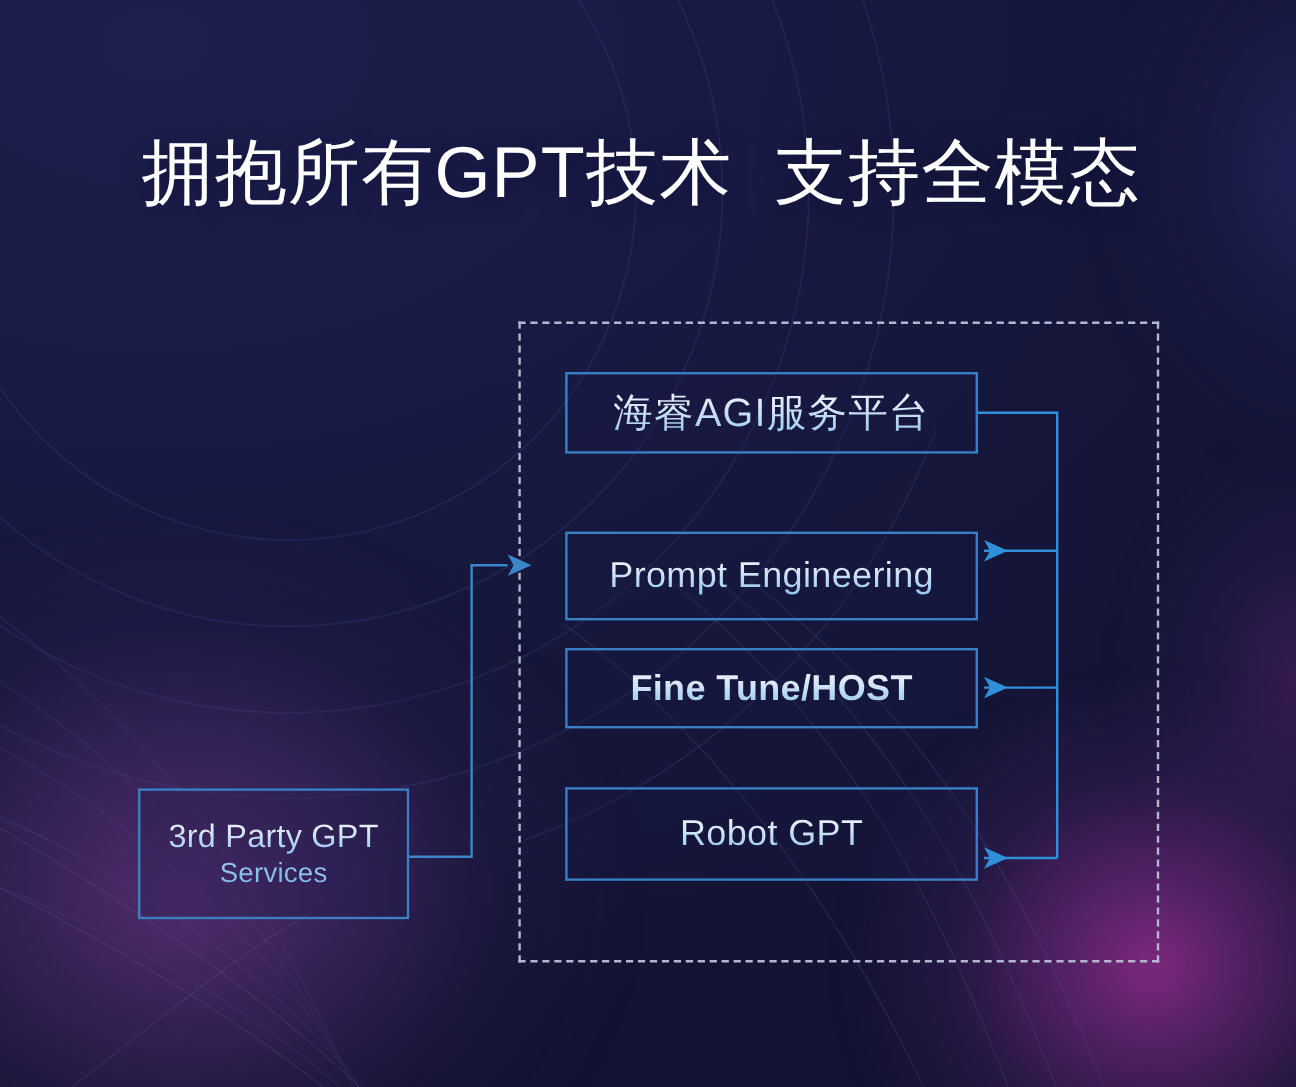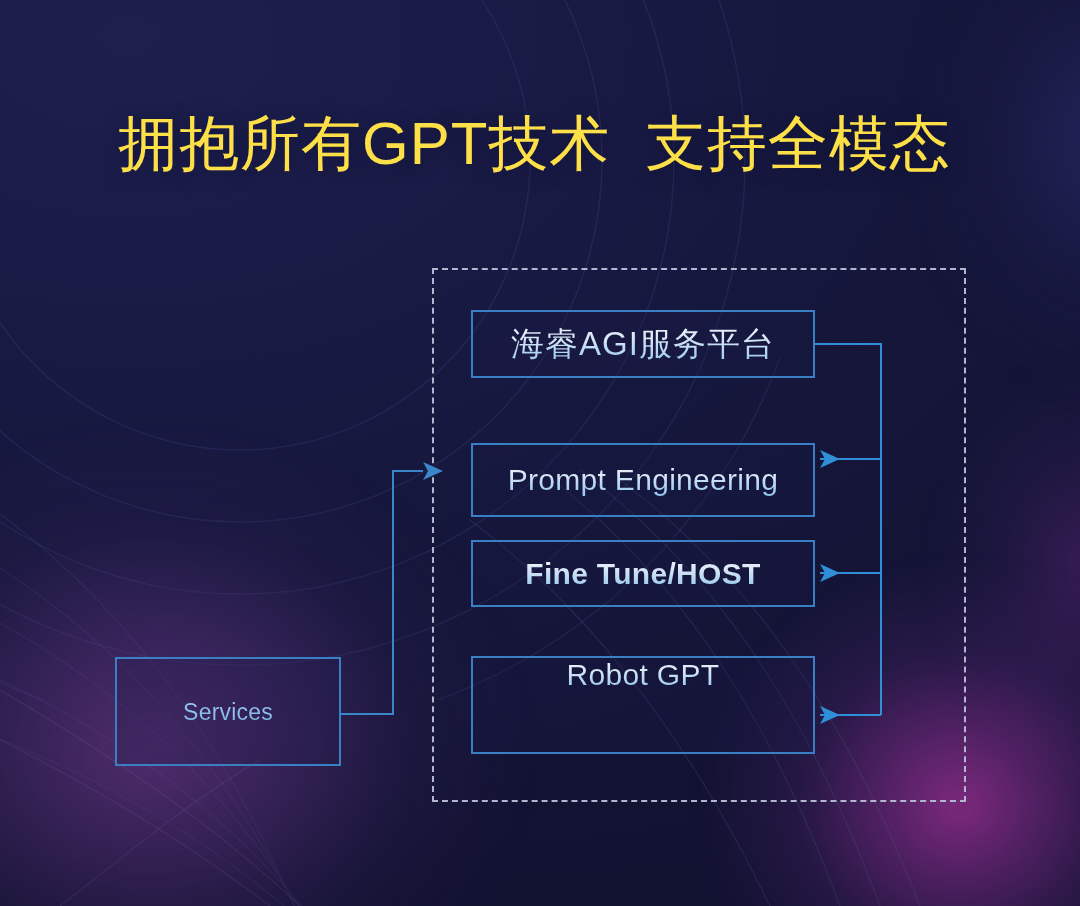--- a/index.html
+++ b/index.html
@@ -74,21 +74,21 @@
   .streaks svg { width: 100%; height: 100%; display: block; }
 
   
   .title {
     position: absolute;
     left: 118px;
     top: 110px;
     font-size: 60px;
     line-height: 1.12;
     font-weight: 400;
-    color: #fde047;
+    color: #ffffff;
     letter-spacing: 1px;
     white-space: pre;
     text-shadow: 0 2px 18px rgba(10,12,50,0.55);
   }
 
   
   .dashed-region {
     position: absolute;
     left: 432px;
     top: 268px;
@@ -122,21 +122,21 @@
 
   #node-platform { left: 471px; top: 310px;  width: 344px; height: 68px; }
   #node-platform .line1 { font-size: 33px; letter-spacing: 1px; text-align: right; }
 
   #node-prompt   { left: 471px; top: 443px;  width: 344px; height: 74px; }
   #node-prompt .line1 { font-size: 30px; letter-spacing: .3px; }
 
   #node-finetune { left: 471px; top: 540px;  width: 344px; height: 67px; font-weight: bold; }
   #node-finetune .line1 { font-size: 30px; letter-spacing: .3px; }
 
-  #node-robot    { left: 471px; top: 656px;  width: 344px; height: 98px; justify-content: space-between; }
+  #node-robot    { left: 471px; top: 656px;  width: 344px; height: 78px; }
   #node-robot .line1 { font-size: 30px; letter-spacing: .3px; }
   #node-robot .line2 { font-size: 27px; letter-spacing: .3px; margin-top: 2px; }
 
   #node-thirdparty { left: 115px; top: 657px; width: 226px; height: 109px; }
   #node-thirdparty .line1 { font-size: 27px; letter-spacing: .2px; }
   #node-thirdparty .line2 { font-size: 23px; letter-spacing: .2px; margin-top: 1px;
     background: linear-gradient(180deg, #9cc9ef 0%, #7db5e6 100%);
     -webkit-background-clip: text; background-clip: text; }
 
   
@@ -258,18 +258,19 @@
 
   <div class="node" id="node-finetune">
     <span class="line1">Fine Tune/HOST</span>
   </div>
 
   <div class="node" id="node-robot">
     <span class="line1">Robot GPT</span>
   </div>
 
   <div class="node" id="node-thirdparty">
+    <span class="line1">3rd Party GPT</span>
     <span class="line2">Services</span>
   </div>
 
   <div class="vlabel">多模态数据交换</div>
 
 </div>
 
 </body></html>

